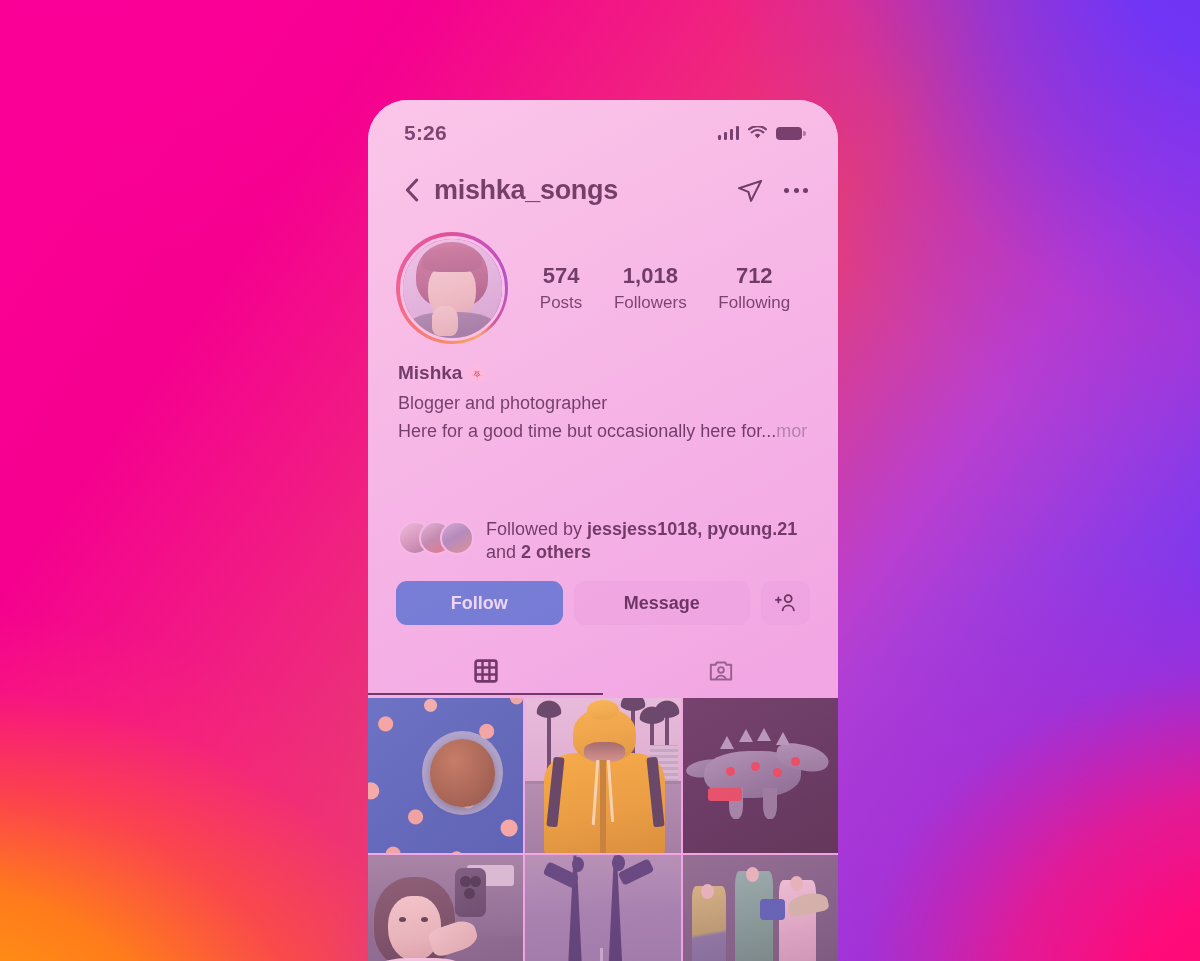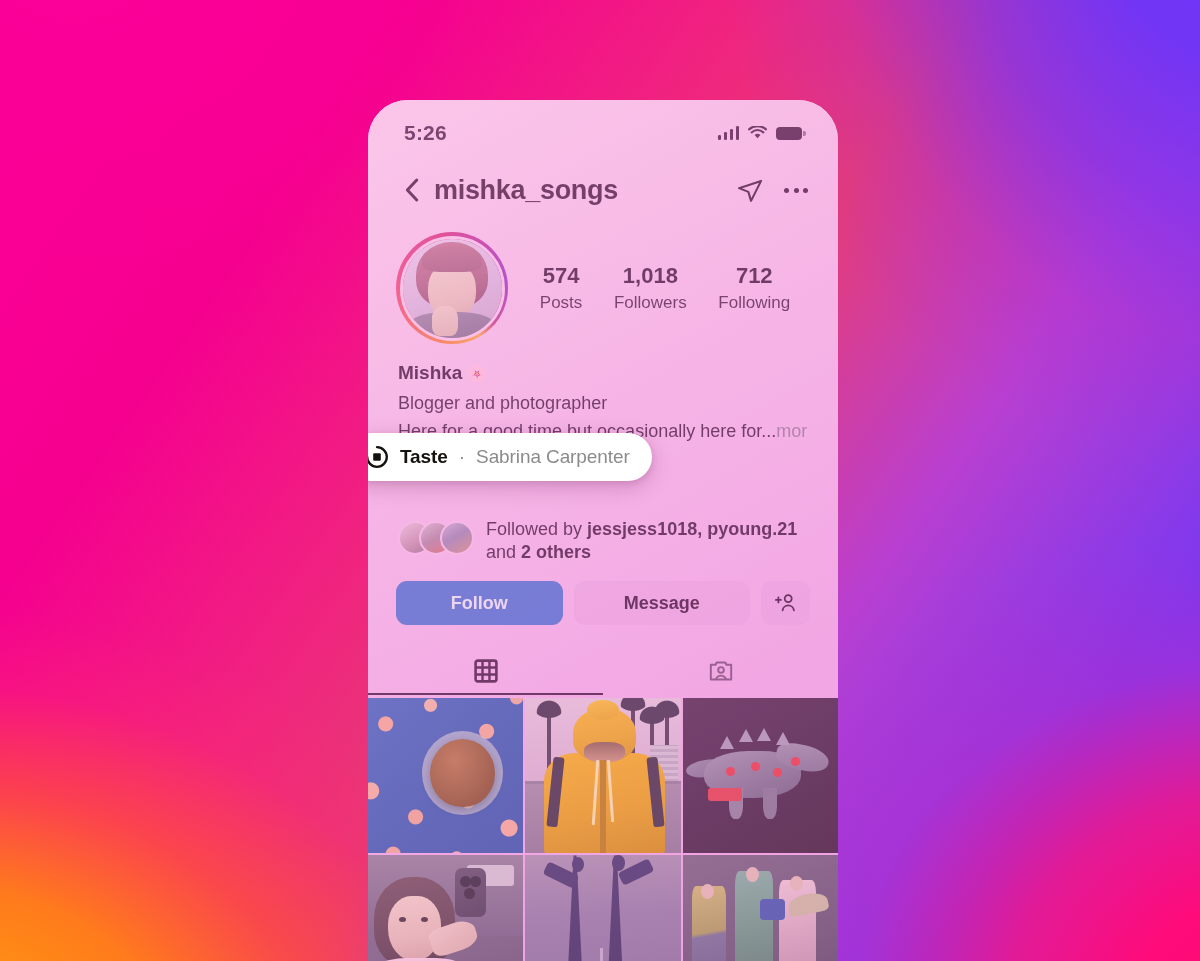--- a/index.html
+++ b/index.html
@@ -750,25 +750,16 @@
           <div class="fig f2"></div>
           <div class="fig f3"></div>
         <div class="head h1"></div>
           <div class="head h2"></div>
           <div class="head h3"></div>
         <div class="blue"></div>
           <div class="hat"></div>
       </div>
     </div>
 
-    <div id="music-pill">
-      <svg id="music-icon" viewBox="0 0 24 24">
-        <path d="M12 2.2 a9.8 9.8 0 1 1 -9.8 9.8" stroke="#14110f" stroke-width="2.3" fill="none" stroke-linecap="round"></path>
-        <rect x="8.2" y="8.2" width="7.6" height="7.6" rx="1.1" fill="#14110f"></rect>
-      </svg>
-      <span id="music-title">Taste</span>
-      <span id="music-sep">·</span>
-      <span id="music-artist">Sabrina Carpenter</span>
-    </div>
 
   </div>
   <div id="phone-tint"></div>
 </div>
 
 </body></html>

